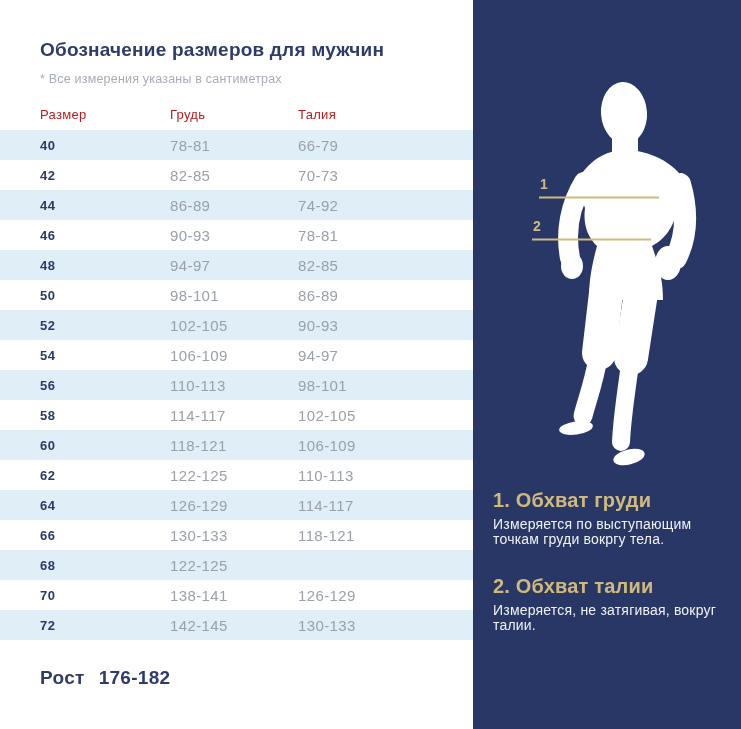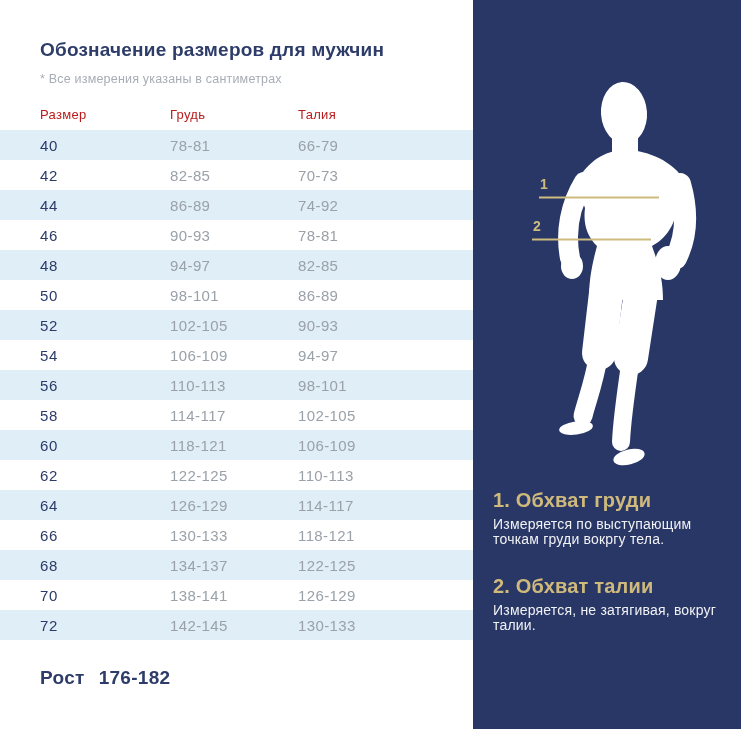--- a/index.html
+++ b/index.html
@@ -28,21 +28,21 @@
   .t-row {
     display:grid;
     grid-template-columns:130px 128px 1fr;
     align-items:center;
     height:30px;
     padding-left:40px;
   }
   .t-head { height:31px; }
   .t-head span { font-size:13px; color:#b91c1c; letter-spacing:.3px; }
   .t-body .t-row:nth-child(odd) { background:#dfeef7; }
-  .cell-size { font-size:15px; font-weight:400; color:#2b3a69; letter-spacing:.6px; }
+  .cell-size { font-size:13px; font-weight:700; color:#2b3a69; letter-spacing:.6px; }
   .cell-val  { font-size:15px; color:#9aa1a9; letter-spacing:.4px; }
 
   .height-note {
     position:absolute; left:40px; top:664px;
     display:flex; gap:14px; align-items:flex-end;
     font-size:19px; font-weight:800; color:#2d3c69; letter-spacing:.3px;
   }
 
   
   .side-panel {
@@ -142,21 +142,20 @@
         <span class="cell-val">126-129</span>
         <span class="cell-val">114-117</span>
       </div>
       <div class="t-row">
         <span class="cell-size">66</span>
         <span class="cell-val">130-133</span>
         <span class="cell-val">118-121</span>
       </div>
       <div class="t-row">
         <span class="cell-size">68</span>
-        <span class="cell-val">134-137</span>
         <span class="cell-val">122-125</span>
       </div>
       <div class="t-row">
         <span class="cell-size">70</span>
         <span class="cell-val">138-141</span>
         <span class="cell-val">126-129</span>
       </div>
       <div class="t-row">
         <span class="cell-size">72</span>
         <span class="cell-val">142-145</span>

